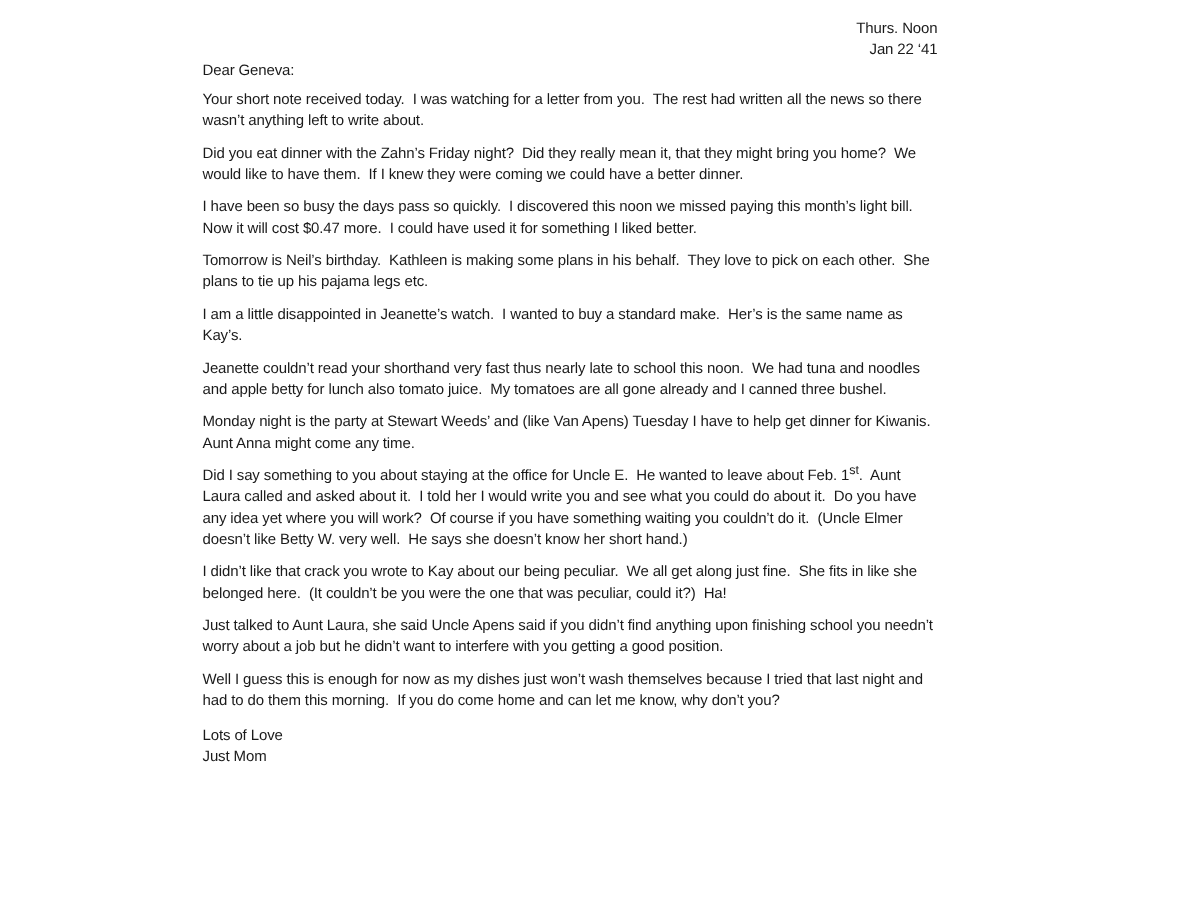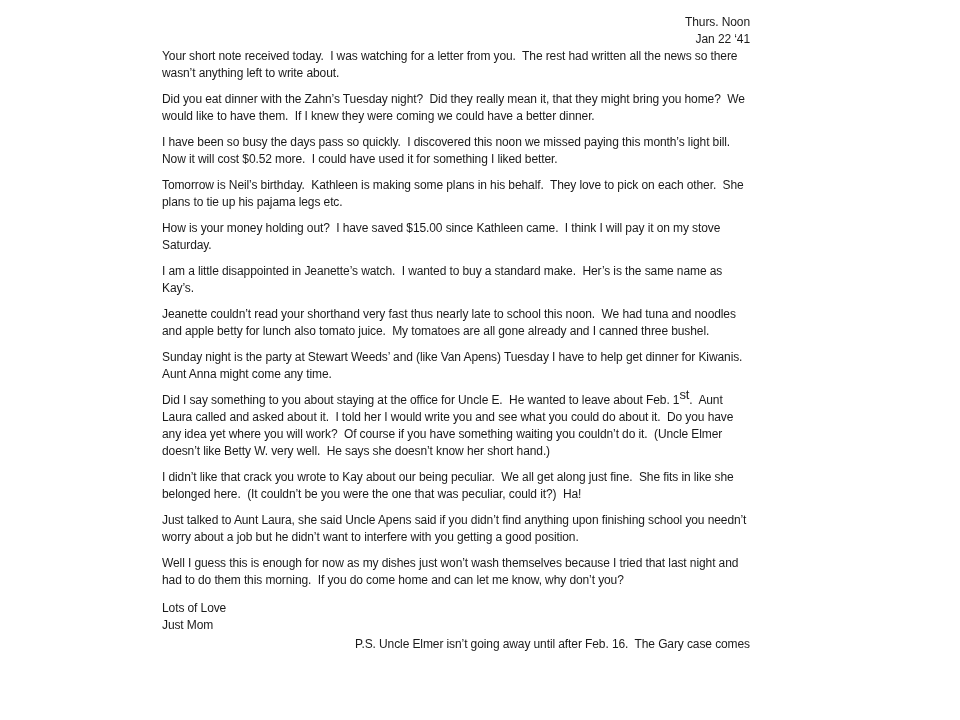--- a/index.html
+++ b/index.html
@@ -27,21 +27,21 @@
   }
   .salutation {
     margin: 0 0 6px 0;
     white-space: pre-wrap;
   }
   .para {
     margin: 0 0 9px 0;
     white-space: pre-wrap;
   }
   .para sup {
-    font-size: 13px;
+    font-size: 10px;
     line-height: 0;
     vertical-align: super;
     text-align: right;
   }
   .closing {
     text-align: left;
     margin: 11px 0 2px 0;
   }
   .postscript {
     margin: 0;
@@ -52,34 +52,33 @@
 </head>
 <body>
 
 <div class="page">
 
   <div class="date-block">
     <div>Thurs. Noon</div>
     <div>Jan 22 ‘41</div>
   </div>
 
+  <p class="salutation">Dear Geneva:</p>
 
   <p class="para">Your short note received today.  I was watching for a letter from you.  The rest had written all the news so there wasn’t anything left to write about.</p>
-  <p class="para">Did you eat dinner with the Zahn’s Tuesday night?  Did they really mean it, that they might bring you home?  We would like to have them.  If I knew they were coming we could have a better dinner.</p>
-  <p class="para">I have been so busy the days pass so quickly.  I discovered this noon we missed paying this month’s light bill.  Now it will cost $0.52 more.  I could have used it for something I liked better.</p>
+  <p class="para">Did you eat dinner with the Zahn’s Friday night?  Did they really mean it, that they might bring you home?  We would like to have them.  If I knew they were coming we could have a better dinner.</p>
+  <p class="para">I have been so busy the days pass so quickly.  I discovered this noon we missed paying this month’s light bill.  Now it will cost $0.47 more.  I could have used it for something I liked better.</p>
   <p class="para">Tomorrow is Neil’s birthday.  Kathleen is making some plans in his behalf.  They love to pick on each other.  She plans to tie up his pajama legs etc.</p>
-  <p class="para">How is your money holding out?  I have saved $15.00 since Kathleen came.  I think I will pay it on my stove Saturday.</p>
   <p class="para">I am a little disappointed in Jeanette’s watch.  I wanted to buy a standard make.  Her’s is the same name as Kay’s.</p>
   <p class="para">Jeanette couldn’t read your shorthand very fast thus nearly late to school this noon.  We had tuna and noodles and apple betty for lunch also tomato juice.  My tomatoes are all gone already and I canned three bushel.</p>
-  <p class="para">Sunday night is the party at Stewart Weeds’ and (like Van Apens) Tuesday I have to help get dinner for Kiwanis.  Aunt Anna might come any time.</p>
+  <p class="para">Monday night is the party at Stewart Weeds’ and (like Van Apens) Tuesday I have to help get dinner for Kiwanis.  Aunt Anna might come any time.</p>
   <p class="para"><span>Did I say something to you about staying at the office for Uncle E.  He wanted to leave about Feb. 1</span><sup>st</sup><span>.  Aunt Laura called and asked about it.  I told her I would write you and see what you could do about it.  Do you have any idea yet where you will work?  Of course if you have something waiting you couldn’t do it.  (Uncle Elmer doesn’t like Betty W. very well.  He says she doesn’t know her short hand.)</span></p>
   <p class="para">I didn’t like that crack you wrote to Kay about our being peculiar.  We all get along just fine.  She fits in like she belonged here.  (It couldn’t be you were the one that was peculiar, could it?)  Ha!</p>
   <p class="para">Just talked to Aunt Laura, she said Uncle Apens said if you didn’t find anything upon finishing school you needn’t worry about a job but he didn’t want to interfere with you getting a good position.</p>
   <p class="para">Well I guess this is enough for now as my dishes just won’t wash themselves because I tried that last night and had to do them this morning.  If you do come home and can let me know, why don’t you?</p>
 
   <div class="closing">
     <div>Lots of Love</div>
     <div>Just Mom</div>
   </div>
 
-  <p class="postscript">P.S. Uncle Elmer isn’t going away until after Feb. 16.  The Gary case comes</p>
 
 </div>
 
 </body></html>

